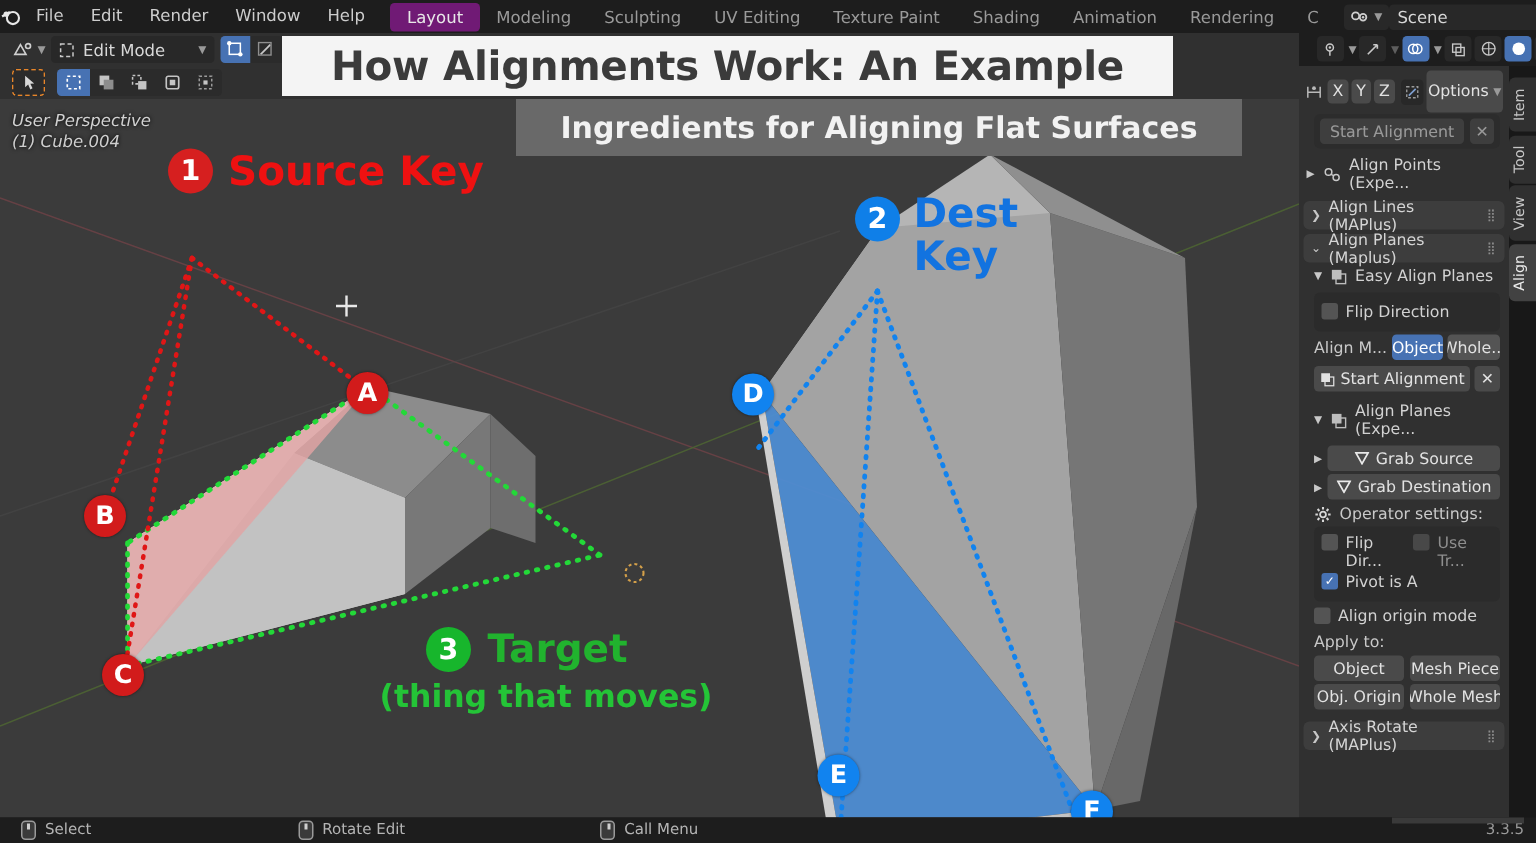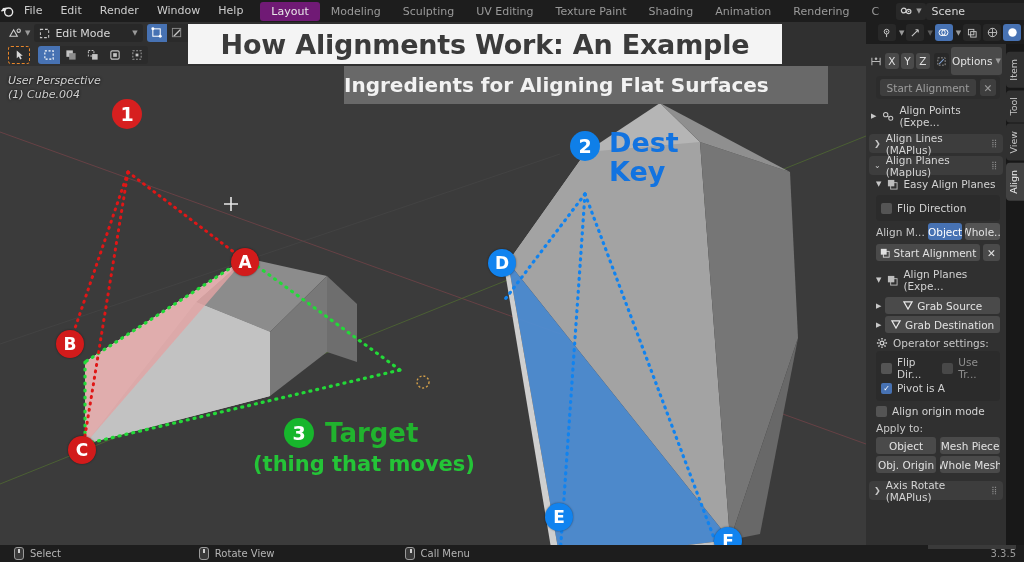--- a/index.html
+++ b/index.html
@@ -39,21 +39,21 @@
   .tbtn.sel{outline:1px dashed #e8862a;outline-offset:-1px;border-radius:3px;background:#2b2b2b;}
 
   
   .viewport{position:absolute;left:0;top:44px;width:866px;height:501px;background:#3b3b3b;overflow:hidden;}
   .vpinfo{position:absolute;left:8px;top:30px;color:#d2d2d2;font-size:11px;line-height:14px;text-shadow:0 0 3px #000;font-style:italic;}
   .vpinfo .l2{color:#cfcfcf;}
 
   
   .banner1{position:absolute;left:188px;top:24px;width:594px;height:40px;background:#f4f4f4;display:flex;align-items:center;justify-content:center;}
   .banner1 span{color:#3b3b3b;font-size:27px;font-weight:bold;letter-spacing:-0.2px;}
-  .banner2{position:absolute;left:344px;top:66px;width:484px;height:38px;background:#696969;display:flex;align-items:center;justify-content:flex-start;}
+  .banner2{position:absolute;left:344px;top:66px;width:484px;height:38px;background:#696969;display:flex;align-items:center;justify-content:center;}
   .banner2 span{color:#f2f2f2;font-size:20px;font-weight:bold;}
 
   
   .badge{position:absolute;width:30px;height:30px;border-radius:50%;display:flex;align-items:center;justify-content:center;color:#fff;font-size:19px;font-weight:bold;}
   .badge.r{background:#d61f1f;}
   .badge.b{background:#0f7fe8;}
   .badge.g{background:#17b62c;}
   .anno{position:absolute;font-weight:bold;white-space:pre;}
   .anno.r{color:#ee1111;font-size:27px;}
   .anno.b{color:#1273e0;font-size:27px;line-height:29px;}
@@ -66,21 +66,21 @@
 
   
   .sidebar{position:absolute;left:866px;top:44px;width:140px;height:501px;background:#303030;overflow:hidden;}
   .sbrow{display:flex;align-items:center;}
   .panelhdr{height:19px;background:#3d3d3d;border-radius:4px;margin:3px 3px 0 3px;display:flex;align-items:center;padding:0 5px;color:#d5d5d5;font-size:10.5px;}
   .panelhdr .tri{font-size:8px;margin-right:5px;color:#c8c8c8;}
   .panelhdr .grip{margin-left:auto;color:#8b8b8b;font-size:8px;letter-spacing:1px;}
   .subhdr{display:flex;align-items:center;padding:3px 5px 3px 10px;color:#d2d2d2;font-size:10.5px;}
   .subhdr .tri{font-size:7px;margin-right:6px;color:#c8c8c8;}
   .box{background:#2b2b2b;border-radius:4px;margin:2px 6px 2px 10px;padding:5px 5px;}
-  .cbrow{display:flex;align-items:center;margin:2px 0;color:#d2d2d2;font-size:10.5px;}
+  .cbrow{display:flex;margin:2px 0;color:#d2d2d2;font-size:10.5px;}
   .cb{width:11px;height:11px;border-radius:2px;background:#545454;margin-right:5px;flex:0 0 auto;}
   .cb.on{background:#4772b3;display:flex;align-items:center;justify-content:center;color:#fff;font-size:8px;}
   .btn{background:#545454;border-radius:3px;height:17px;display:flex;align-items:center;justify-content:center;color:#e2e2e2;font-size:10.5px;padding:0 5px;white-space:nowrap;overflow:hidden;}
   .btn.blue{background:#4772b3;color:#fff;}
   .btn.dark{background:#4a4a4a;}
   .lbl{color:#c9c9c9;font-size:10.5px;white-space:nowrap;}
   .tabstrip{position:absolute;left:1006px;top:52px;width:18px;}
   .vtab{width:16px;background:#303030;color:#c6c6c6;font-size:9.5px;writing-mode:vertical-rl;text-orientation:mixed;padding:7px 2px;margin-bottom:2px;border-radius:0 4px 4px 0;text-align:center;transform:rotate(180deg);}
   .vtab.active{background:#424242;color:#ededed;}
 
@@ -372,20 +372,21 @@
   </div>
 
   <div class="banner1">
     <span>How Alignments Work: An Example</span>
   </div>
   <div class="banner2">
     <span>Ingredients for Aligning Flat Surfaces</span>
   </div>
 
   <div class="badge r" style="left:112px;top:99px">1</div>
+  <div class="anno r" style="left:152px;top:99px">Source Key</div>
 
   <div class="badge b" style="left:570px;top:131px">2</div>
   <div class="anno b" style="left:609px;top:128px">Dest
 Key</div>
 
   <div class="badge g" style="left:284px;top:418px">3</div>
   <div class="anno g" style="left:325px;top:418px">Target</div>
   <div class="anno g2" style="left:253px;top:452px">(thing that moves)</div>
 
   <div class="sidebar">
@@ -576,21 +577,21 @@
     <div class="sitem" style="margin-left:14px">
       <span class="mouse">
           <i></i>
         </span>
       <span>Select</span>
     </div>
     <div class="sitem" style="margin-left:138px">
       <span class="mouse">
           <i style="left:3px"></i>
         </span>
-      <span>Rotate View</span>
+      <span>Rotate Edit</span>
     </div>
     <div class="sitem" style="margin-left:130px">
       <span class="mouse">
           <i style="left:4px"></i>
         </span>
       <span>Call Menu</span>
     </div>
     <div class="progstrip"></div>
     <div class="ver">3.3.5</div>
   </div>

